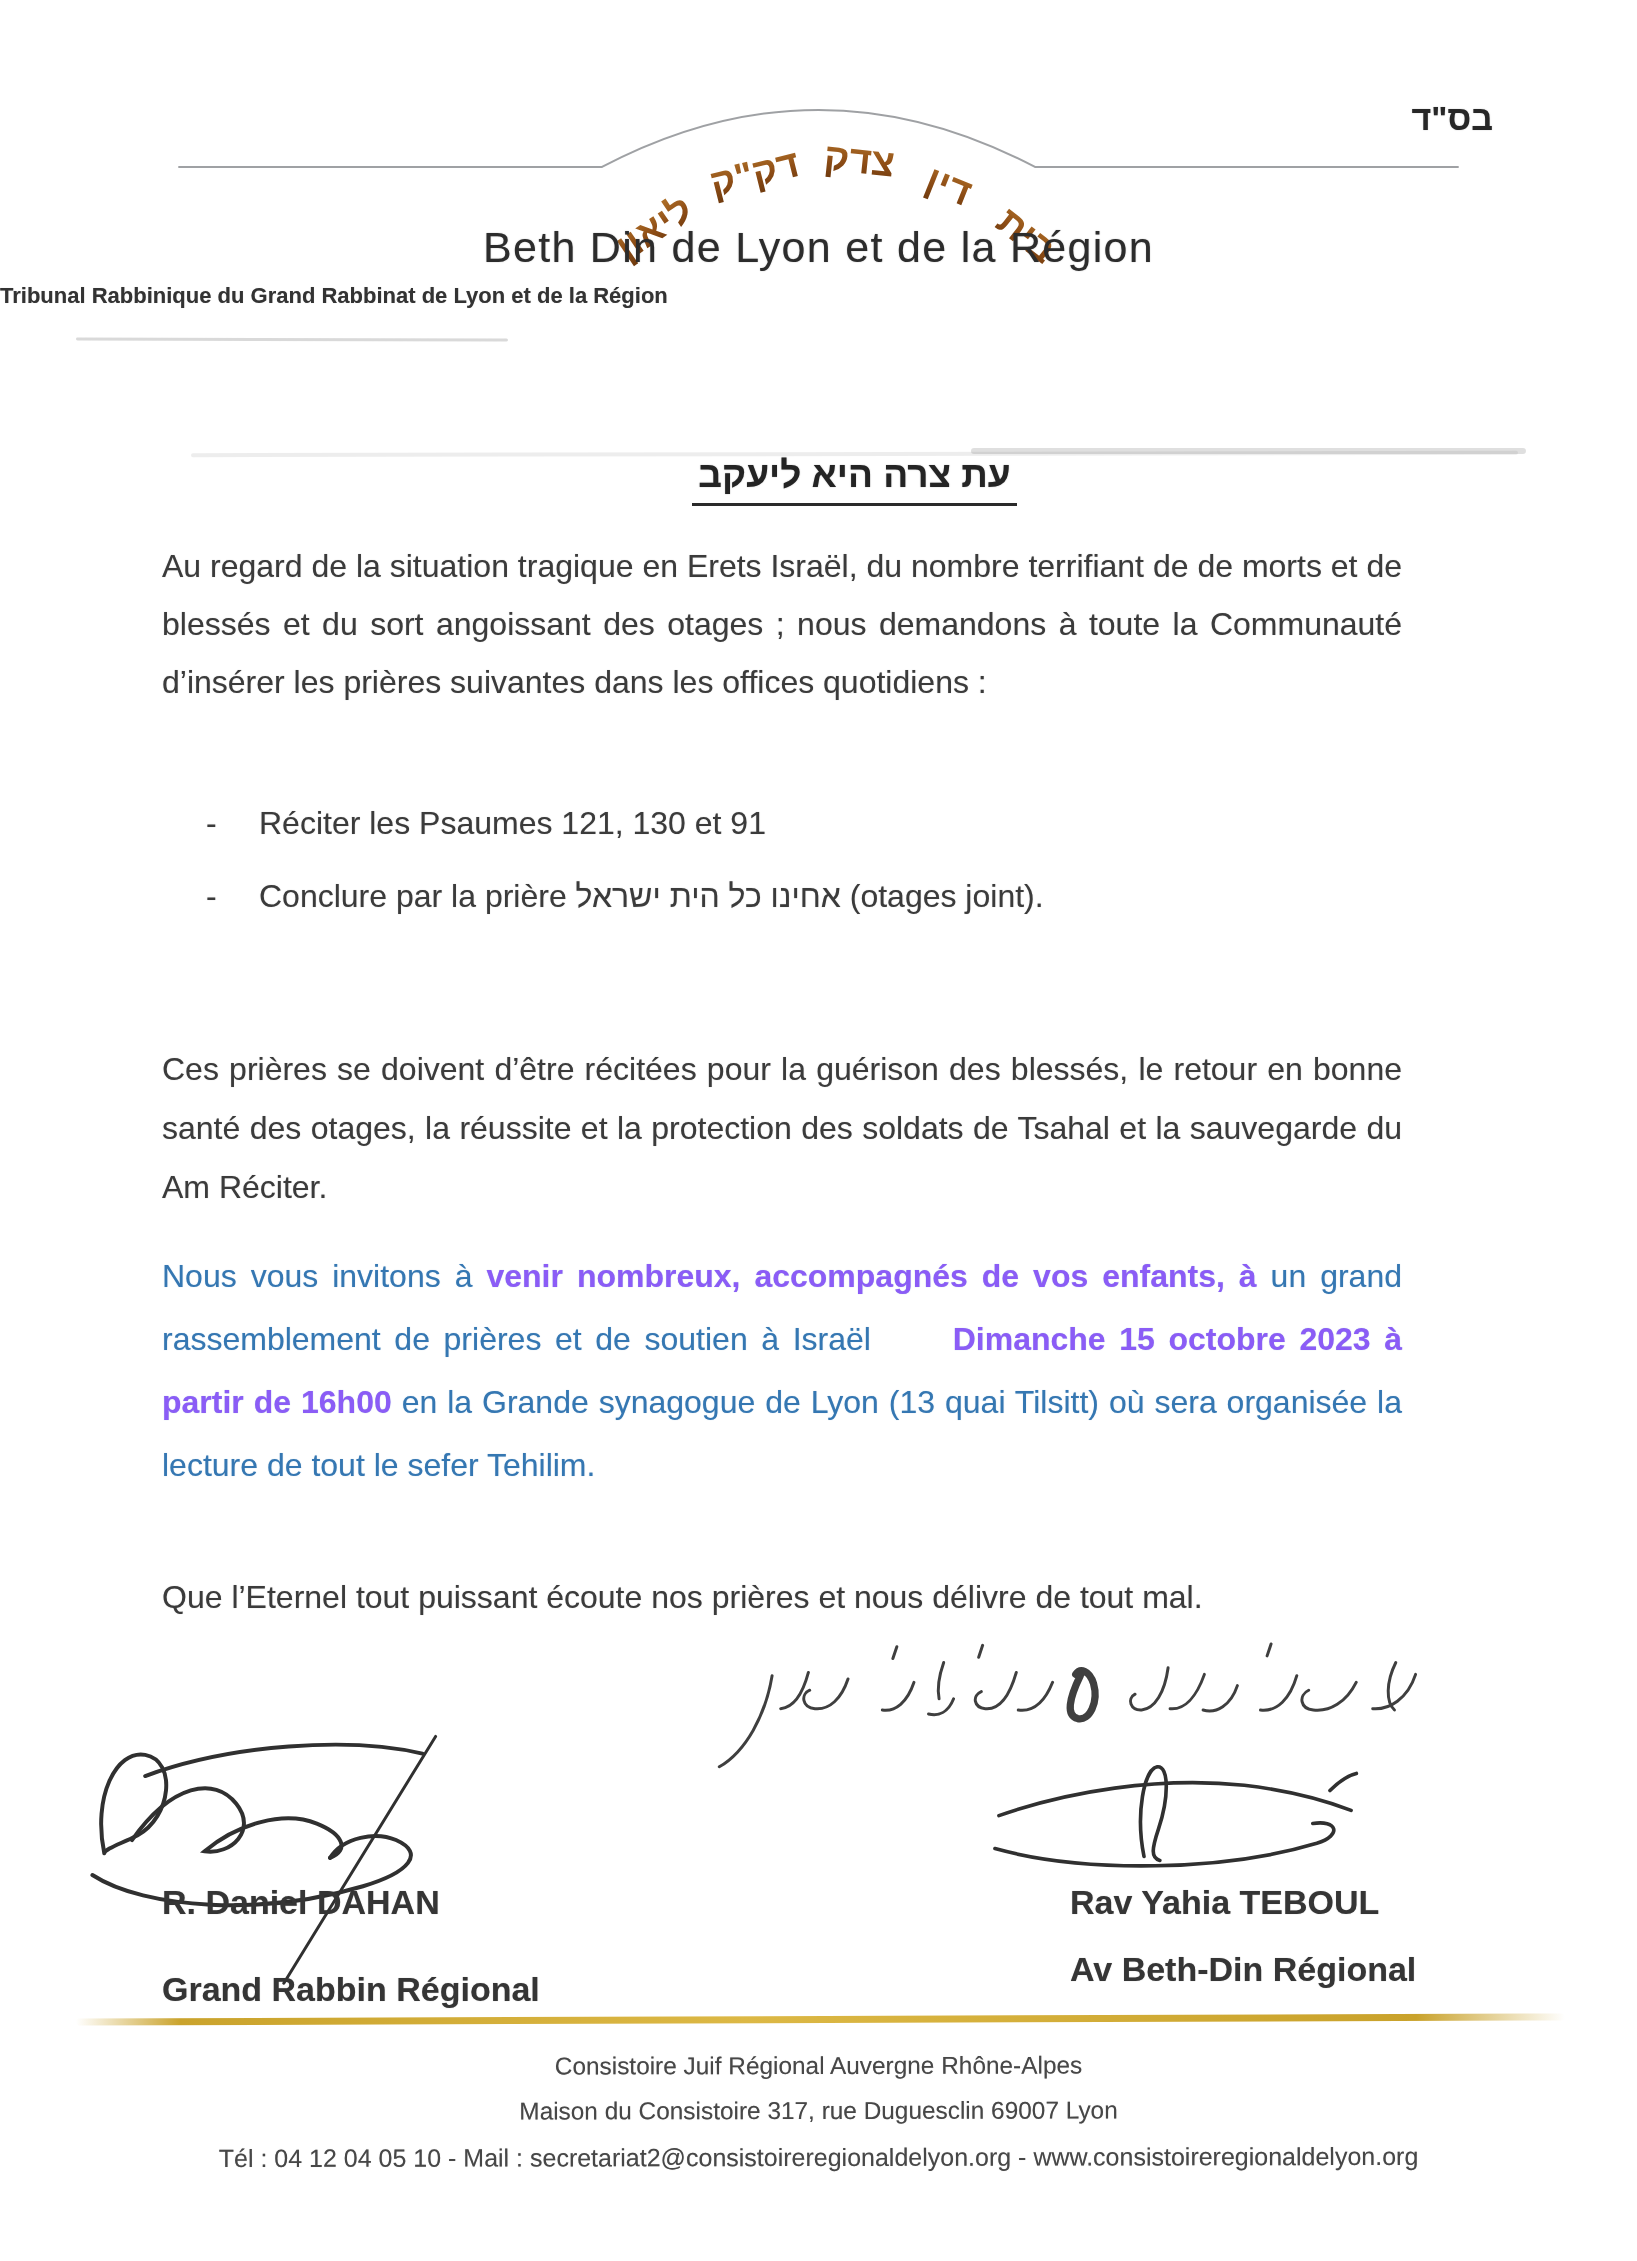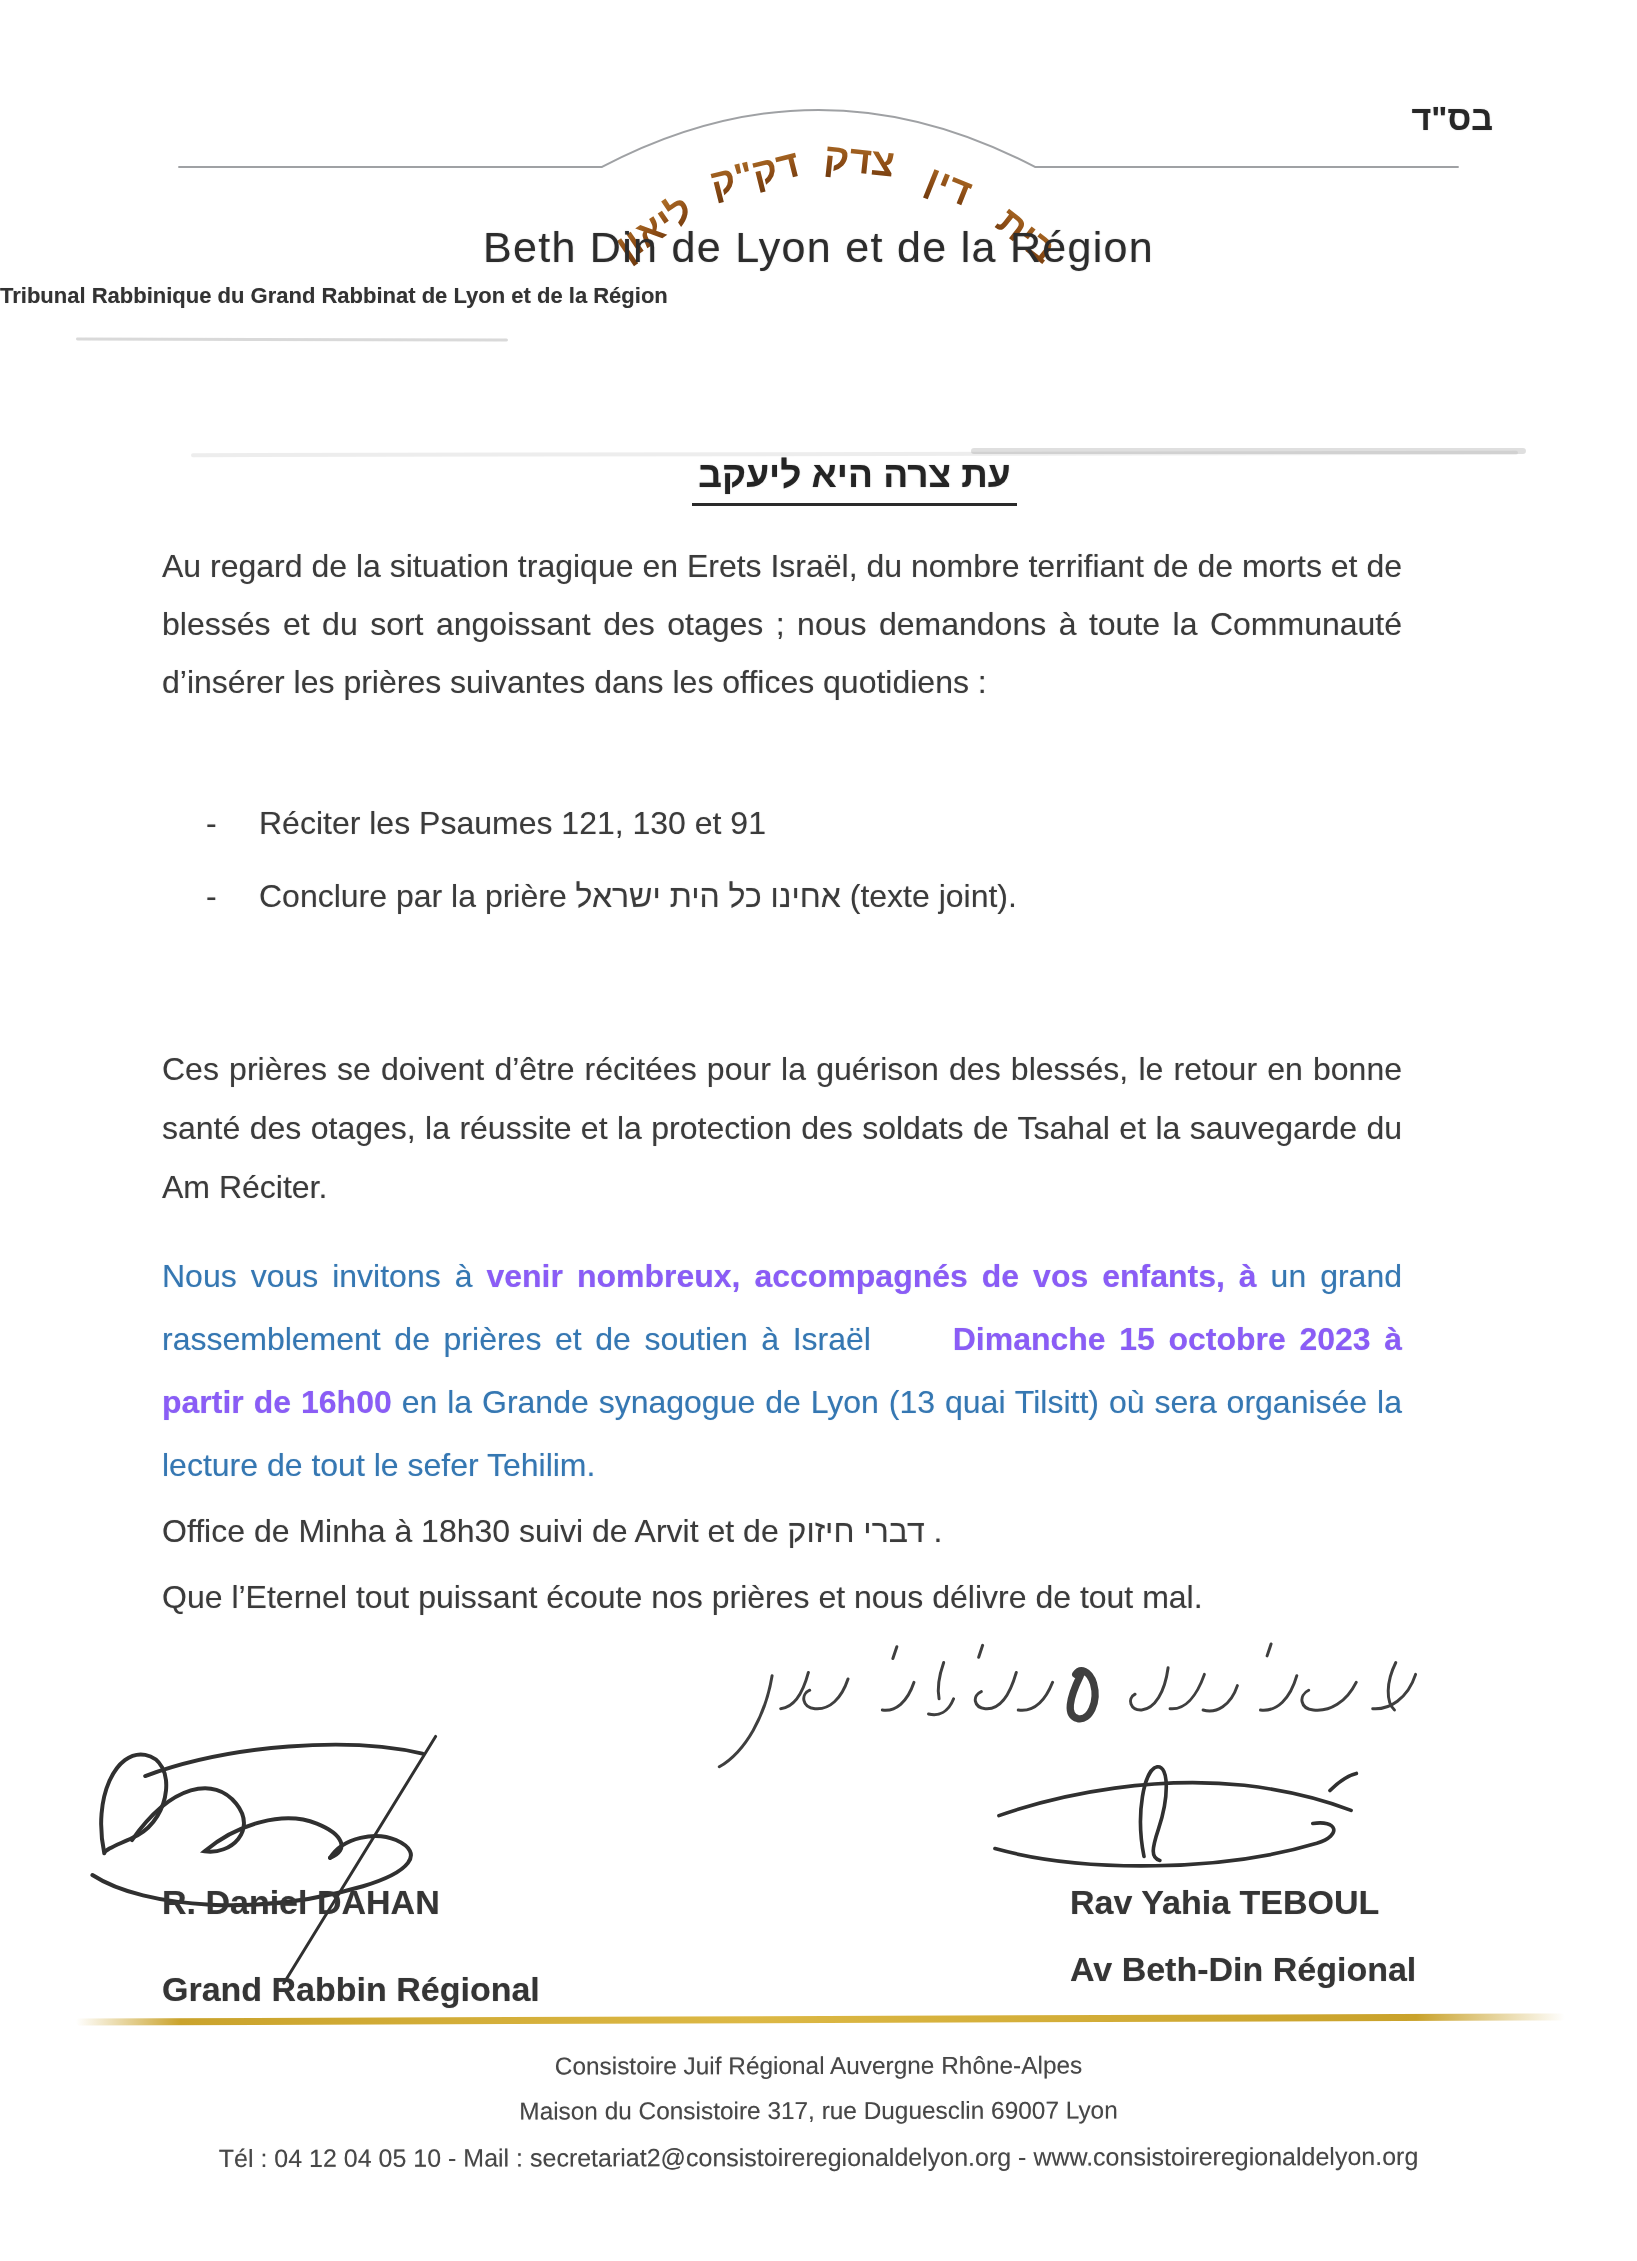--- a/index.html
+++ b/index.html
@@ -124,28 +124,27 @@
   <div class="artifact a1"></div>
   <div class="artifact a2"></div>
   <div class="artifact a3"></div>
 
   <div class="doc-title"><span class="ul">עת צרה היא ליעקב</span></div>
 
   <div class="para p1">Au regard de la situation tragique en Erets Israël, du nombre terrifiant de de morts et de blessés et du sort angoissant des otages ; nous demandons à toute la Communauté d’insérer les prières suivantes dans les offices quotidiens :</div>
 
   <ul class="bullets">
     <li><span>Réciter les Psaumes 121, 130 et 91</span></li>
-    <li><span>Conclure par la prière </span><span class="he">אחינו כל הית ישראל</span><span> (texte joint).</span></li>
+    <li><span>Conclure par la prière </span><span class="he">אחינו כל הית ישראל</span><span> (otages joint).</span></li>
   </ul>
 
   <div class="para p2">Ces prières se doivent d’être récitées pour la guérison des blessés, le retour en bonne santé des otages, la réussite et la protection des soldats de Tsahal et la sauvegarde du Am Réciter.</div>
 
   <div class="para invite"><span>Nous vous invitons à </span><span class="b">venir nombreux, accompagnés de vos enfants, à</span><span> un grand rassemblement de prières et de soutien à Israël&nbsp;&nbsp;&nbsp;&nbsp;&nbsp; </span><span class="b">Dimanche 15 octobre 2023 à partir de 16h00</span><span> en la Grande synagogue de Lyon (13 quai Tilsitt) où sera organisée la lecture de tout le sefer Tehilim.</span></div>
 
-  <div class="para minha"><span>Office de Minha à 18h30 suivi de Arvit et de </span><span class="he">דברי חיזוק</span><span> .</span></div>
 
   <div class="para closing">Que l’Eternel tout puissant écoute nos prières et nous délivre de tout mal.</div>
 
   <svg class="hand-svg" width="1056" height="152" viewBox="0 0 1600 230">
     <g fill="none" stroke="#3f3f3f" stroke-width="4.5" stroke-linecap="round">
       <path d="M1560,58 C1548,95 1520,112 1495,110 M1530,40 C1515,70 1515,100 1528,112"></path>
       <path d="M1470,70 C1455,100 1430,115 1405,112 C1385,110 1382,90 1398,82 M1380,60 C1370,95 1350,115 1325,112"></path>
       <path d="M1290,75 C1280,105 1258,118 1238,112 M1240,58 C1228,92 1210,112 1188,110 M1185,48 C1180,85 1165,110 1145,112 C1128,113 1122,95 1135,88"></path>
       <path d="M1052,60 C1035,95 1030,120 1048,125 C1066,129 1080,100 1072,72 C1066,52 1052,48 1045,58" stroke-width="11"></path>
       <path d="M1010,70 C998,100 980,115 958,112 M955,55 C945,90 930,112 908,110 C890,108 888,90 902,84"></path>

